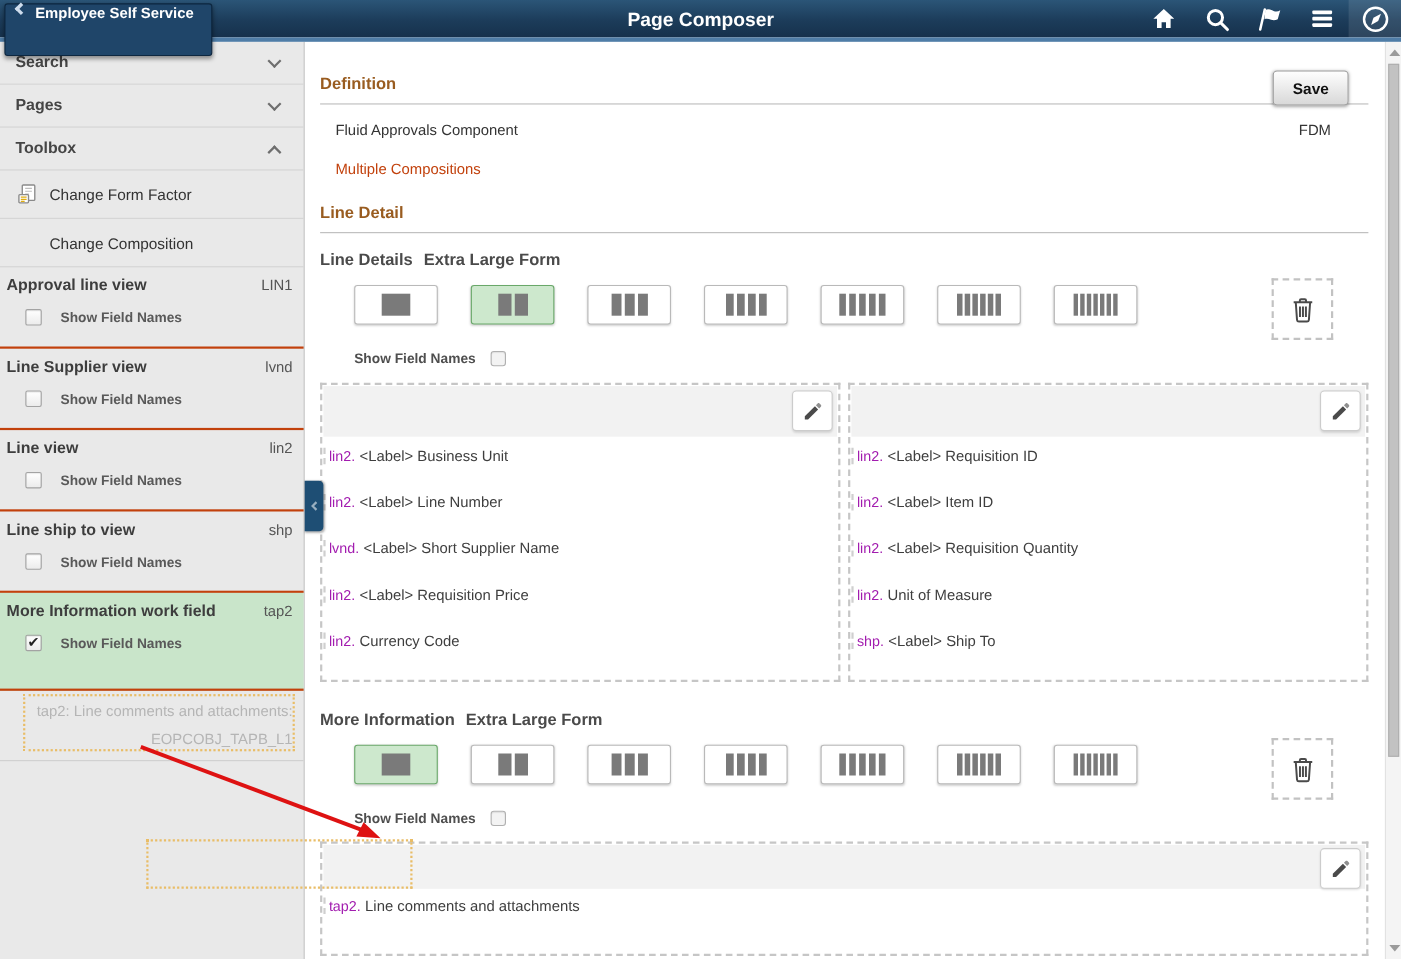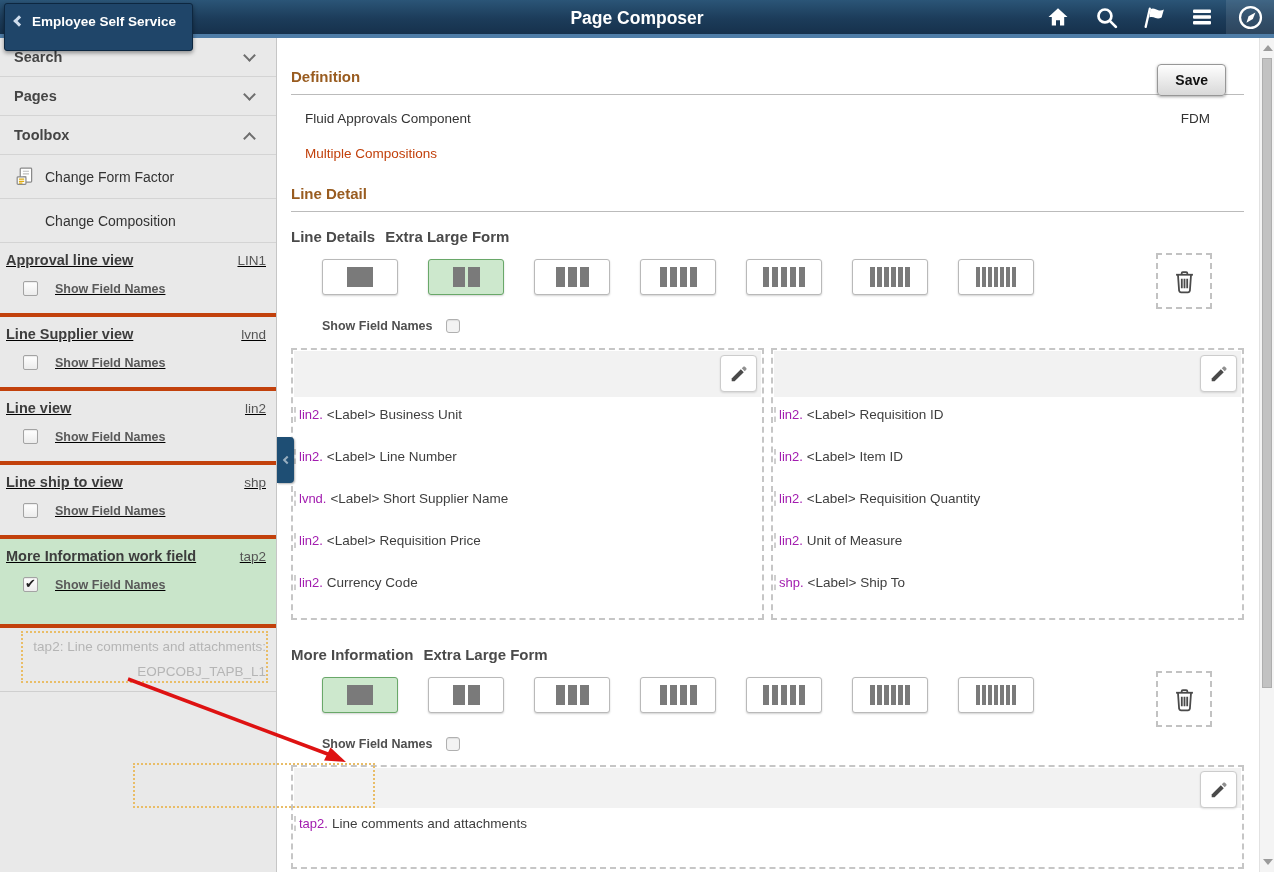--- a/index.html
+++ b/index.html
@@ -5,21 +5,21 @@
   * { margin:0; padding:0; box-sizing:border-box; }
   html,body { width:1274px; height:872px; overflow:hidden;
     font-family:"Liberation Sans", sans-serif; background:#fff; }
   body { position:relative; }
 
   
   #topbar { position:absolute; left:0; top:0; width:1274px; height:38px;
     background:linear-gradient(180deg,#2b5577 0%, #1c3c5a 55%, #16314c 100%);
     border-bottom:4px solid #4f7da7; z-index:30; }
   #ess-btn { position:absolute; left:4px; top:3px; height:48px;
-    display:flex; align-items:center; gap:9px; padding:0 16px 12px 10px;
+    display:flex; align-items:flex-start; gap:9px; padding:0 16px 12px 10px;
     background:#1f4569; border:1px solid #0d2740; border-radius:3px;
     box-shadow:0 2px 4px rgba(0,0,0,.4); color:#fff; font-size:13.5px; font-weight:bold; cursor:pointer; }
   .chev-left { width:8px; height:8px; border-left:3px solid #cfdded;
     border-bottom:3px solid #cfdded; transform:rotate(45deg); }
   #topbar-title { position:absolute; left:0; right:0; top:8px; text-align:center;
     color:#fff; font-size:17.5px; font-weight:bold; }
   #top-icons { position:absolute; right:0; top:0; height:34px; display:flex; }
   .icon-cell { width:48px; height:34px; display:flex; align-items:center;
     justify-content:center; cursor:pointer; }
   .icon-cell.tile { background:rgba(255,255,255,.10); }
@@ -33,21 +33,21 @@
   .chev { position:absolute; right:22px; width:9px; height:9px;
     border-right:2px solid #6e6e6e; border-bottom:2px solid #6e6e6e; }
   .chev.down { top:13px; transform:rotate(45deg); }
   .chev.up { top:18px; transform:rotate(-135deg); }
   .tb-item { height:44px; display:flex; align-items:center;
     border-bottom:1px solid #d4d4d4; font-size:14px; color:#333; cursor:pointer; }
   .tb-item .tb-icon { margin-left:15px; width:22px; display:flex; }
   .tb-item .tb-label { margin-left:8px; }
   .tb-item.noicon .tb-label { margin-left:45px; }
 
-  .vgroup { height:74px; padding:9px 10px 12px 6px; border-bottom:4px solid #c2410c; position:relative; cursor:grab;text-decoration:underline; }
+  .vgroup { height:74px; padding:9px 10px 12px 6px; border-bottom:2px solid #c2410c; position:relative; cursor:grab; }
   .vgroup.hl { background:#c9e5ca; height:89px; }
   .vname { display:flex; justify-content:space-between; align-items:baseline;
     font-size:14.5px; font-weight:bold; color:#3d3d3d; }
   .vcode { font-weight:normal; font-size:13.5px; color:#555; }
   .vcheck { margin:13px 0 0 17px; display:flex; align-items:center; gap:17px; }
   .cb { width:15px; height:15px; border:1px solid #a3a3a3; border-radius:2px;
     background:linear-gradient(#ffffff,#ececec); position:relative; flex:none;
     box-shadow:inset 0 1px 1px rgba(0,0,0,.08); cursor:pointer; }
   .cb.checked::after { content:"\2714"; position:absolute; left:1px; top:-2px;
     font-size:13px; color:#222; }

